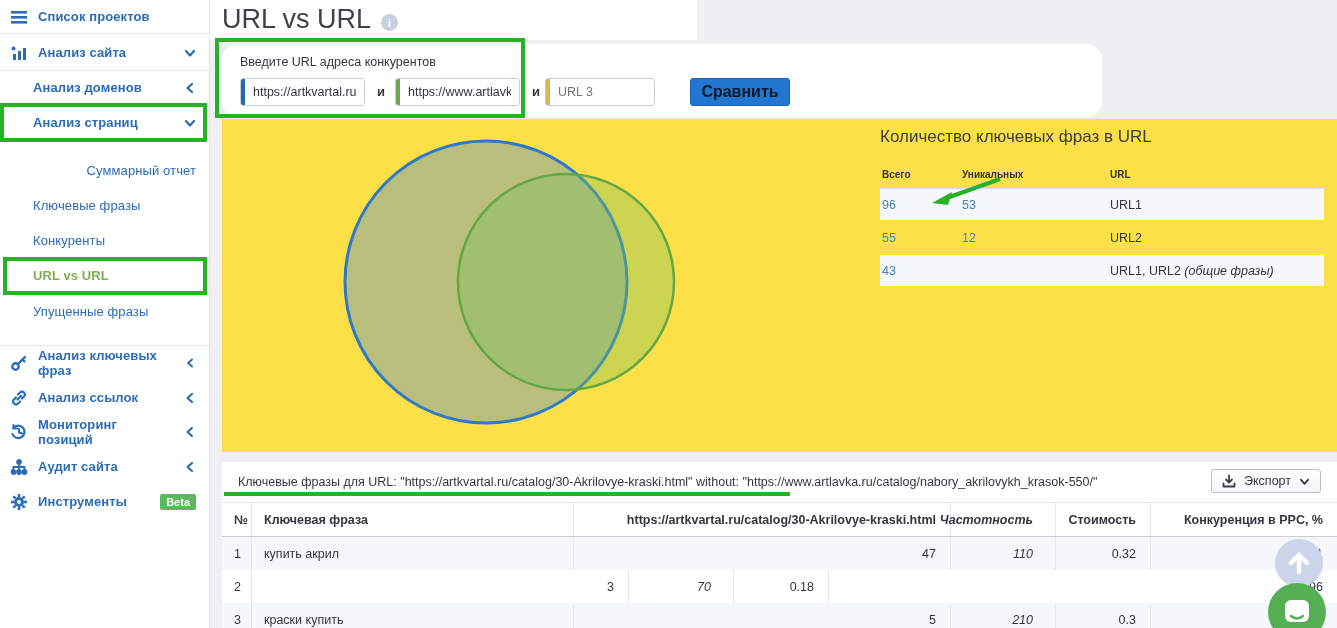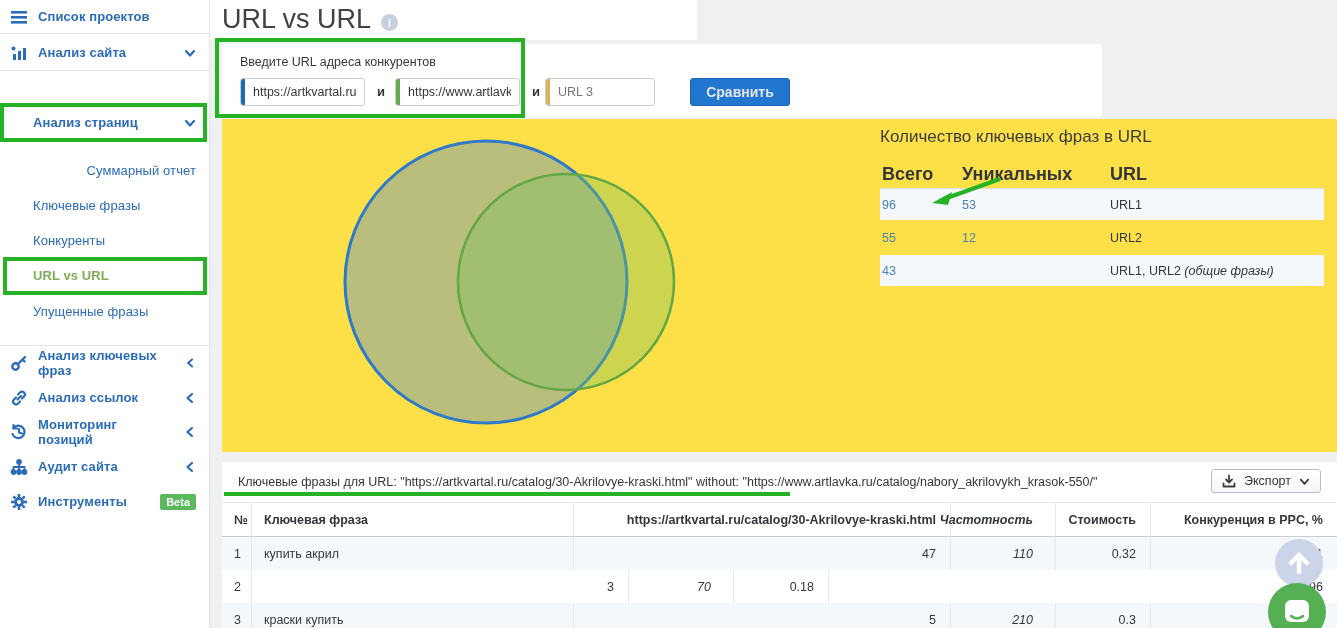--- a/index.html
+++ b/index.html
@@ -17,32 +17,32 @@
   .beta { margin-left:auto; background:#5cb85c; color:#fff; font-size:11px; font-weight:700; padding:2px 6px; border-radius:2px; }
   .active-green .lbl { color:#7fae54; }
   .icon16 { width:18px; height:18px; flex:0 0 18px; }
 
   
   .title-strip { position:absolute; left:210px; top:0; width:487px; height:40px; background:#fff; z-index:1; }
   .page-title { position:absolute; left:222px; top:4px; font-size:27px; color:#3f4348; z-index:3; display:flex; align-items:center; gap:10px; }
   .info-dot { width:17px; height:17px; border-radius:50%; background:#c6d0df; color:#fff; font-size:11px; font-weight:700; display:flex; align-items:center; justify-content:center; margin-top:6px; }
 
   
-  .form-card { position:absolute; left:222px; top:44px; width:880px; height:73px; background:#fff; border-radius:4px; z-index:1; }
+  .form-card { position:absolute; left:222px; top:44px; width:880px; height:73px; background:#fff; border-radius:16px; z-index:1; }
   .form-label { position:absolute; left:18px; top:11px; font-size:12.5px; color:#33373c; }
   .inp { position:absolute; top:34px; height:28px; background:#fff; border:1px solid #c9cfd5; border-radius:3px; font-size:12.5px; color:#33373c; padding:0 8px 0 12px; font-family:"Liberation Sans", sans-serif; outline:none; }
   .accent { position:absolute; top:35px; width:4px; height:26px; border-radius:2px 0 0 2px; z-index:2; }
   .and-sep { position:absolute; top:40px; font-size:13px; font-weight:700; color:#33373c; }
-  .compare-btn { position:absolute; left:468px; top:34px; width:100px; height:28px; background:#2177cf; border:1px solid #1c66b4; border-radius:3px; color:#e5e5e5; font-size:14px; font-weight:700; cursor:pointer; font-family:"Liberation Sans", sans-serif;text-align:center; }
+  .compare-btn { position:absolute; left:468px; top:34px; width:100px; height:28px; background:#2177cf; border:1px solid #1c66b4; border-radius:3px; color:#0f172a; font-size:16px; font-weight:700; cursor:pointer; font-family:"Liberation Sans", sans-serif;text-align:center; }
 
   
   .main-panel { position:absolute; left:222px; top:119px; width:1297px; height:333px; background:#fde047; border-radius:0; z-index:1; }
   .counts { position:absolute; left:658px; top:8px; width:444px; }
   .counts-title { font-size:17px; color:#3a3e43; margin-bottom:14px; }
-  .c-head { display:flex; height:28px; align-items:center; border-bottom:1px solid #d9dee3; font-size:18px; font-weight:700; color:#33373c; }
+  .c-head { display:flex; height:28px; align-items:center; border-bottom:1px solid #d9dee3; font-size:10px; font-weight:700; color:#33373c; }
   .c-row { display:flex; height:31px; align-items:center; font-size:12.5px; margin-bottom:2px; }
   .c-row.alt { background:#f5f8fb; }
   .cc1 { width:82px; padding-left:2px; } .cc2 { width:148px; } .cc3 { flex:1; }
   .c-link { color:#4a80b8; cursor:pointer; }
   .c-url { color:#33373c; }
   .c-note { font-style:italic; }
 
   
   .bottom-panel { position:absolute; left:222px; top:462px; width:1115px; height:170px; background:#fff; z-index:1; }
   .kw-caption { position:absolute; left:16px; top:13px; right:130px; font-size:12.5px; color:#33373c; white-space:nowrap; overflow:hidden; }
@@ -96,20 +96,26 @@
             <circle cx="3.5" cy="4.5" r="2"></circle>
           </g>
         </svg>
       <span class="lbl">Анализ сайта</span>
       <svg class="chev" width="12" height="12" viewBox="0 0 12 12">
           <polyline points="2,4 6,8.5 10,4" fill="none" stroke="#2b6cb8" stroke-width="2.2" stroke-linecap="round" stroke-linejoin="round"></polyline>
         </svg>
     </div>
     <div class="hr" style="top:70px;"></div>
 
+    <div class="side-item sub" style="top:70px;">
+      <span class="lbl">Анализ доменов</span>
+      <svg class="chev" width="12" height="12" viewBox="0 0 12 12">
+          <polyline points="8,2 3.5,6 8,10" fill="none" stroke="#2b6cb8" stroke-width="2.2" stroke-linecap="round" stroke-linejoin="round"></polyline>
+        </svg>
+    </div>
 
     <div class="side-item sub" style="top:105px;">
       <span class="lbl">Анализ страниц</span>
       <svg class="chev" width="12" height="12" viewBox="0 0 12 12">
           <polyline points="2,4 6,8.5 10,4" fill="none" stroke="#2b6cb8" stroke-width="2.2" stroke-linecap="round" stroke-linejoin="round"></polyline>
         </svg>
     </div>
 
     <div class="side-item sub" style="top:153px;justify-content:flex-end;">
       <span class="lbl norm">Суммарный отчет</span>

